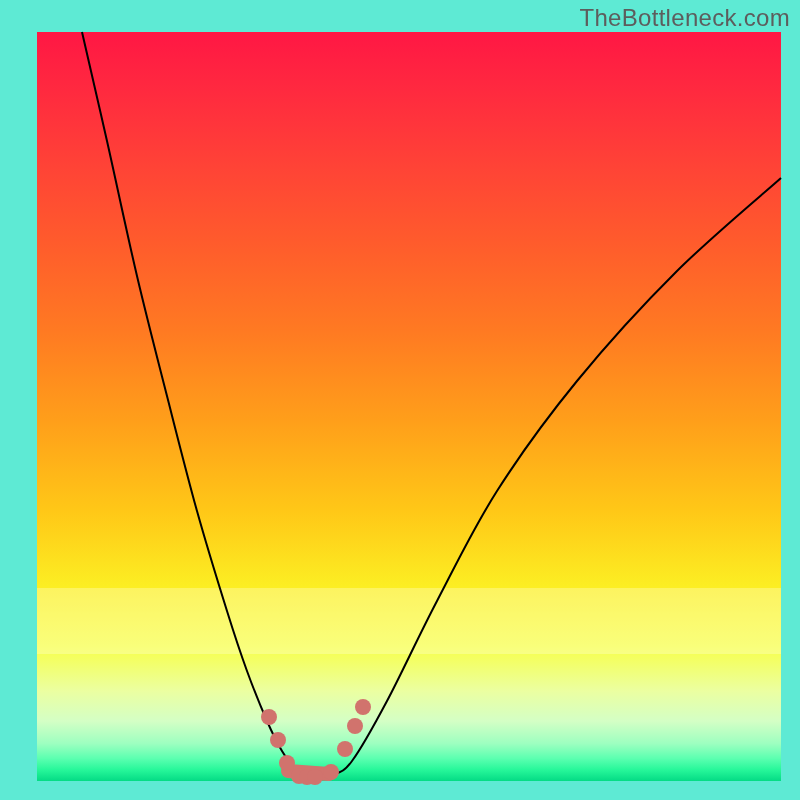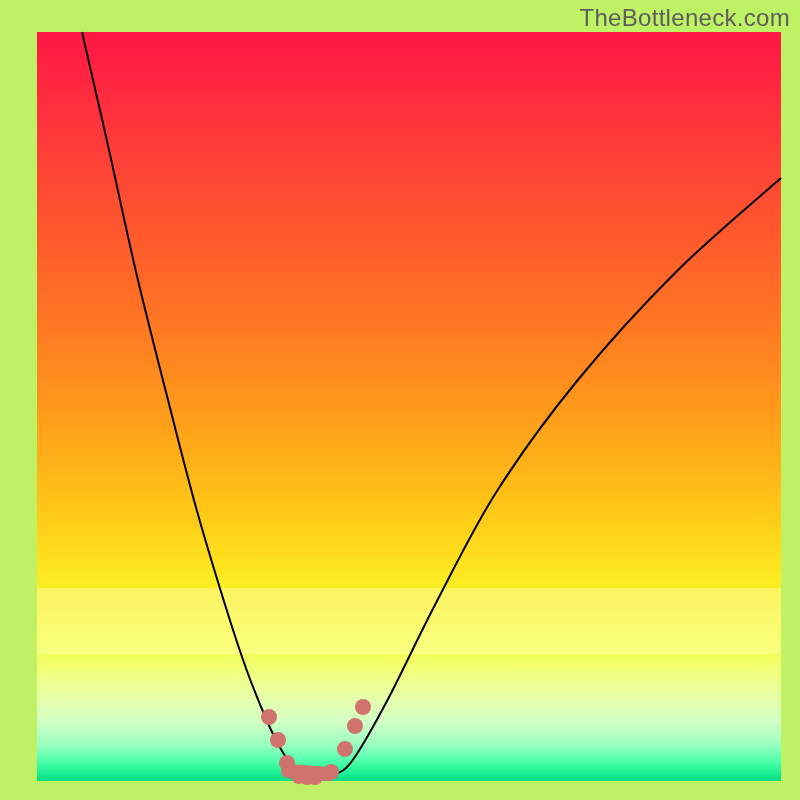--- a/index.html
+++ b/index.html
@@ -8,21 +8,21 @@
     width: 800px;
     height: 800px;
     background: #000;
     overflow: hidden;
     font-family: Arial, Helvetica, sans-serif;
   }
   .stage {
     position: relative;
     width: 800px;
     height: 800px;
-    background: #bef264;
+    background: #5eead4;
   }
   .plot {
     position: absolute;
     left: 37px;
     top: 32px;
     width: 744px;
     height: 749px;
     background: linear-gradient(to bottom,
       #ff1744 0%,
       #ff2a3f 8%,

